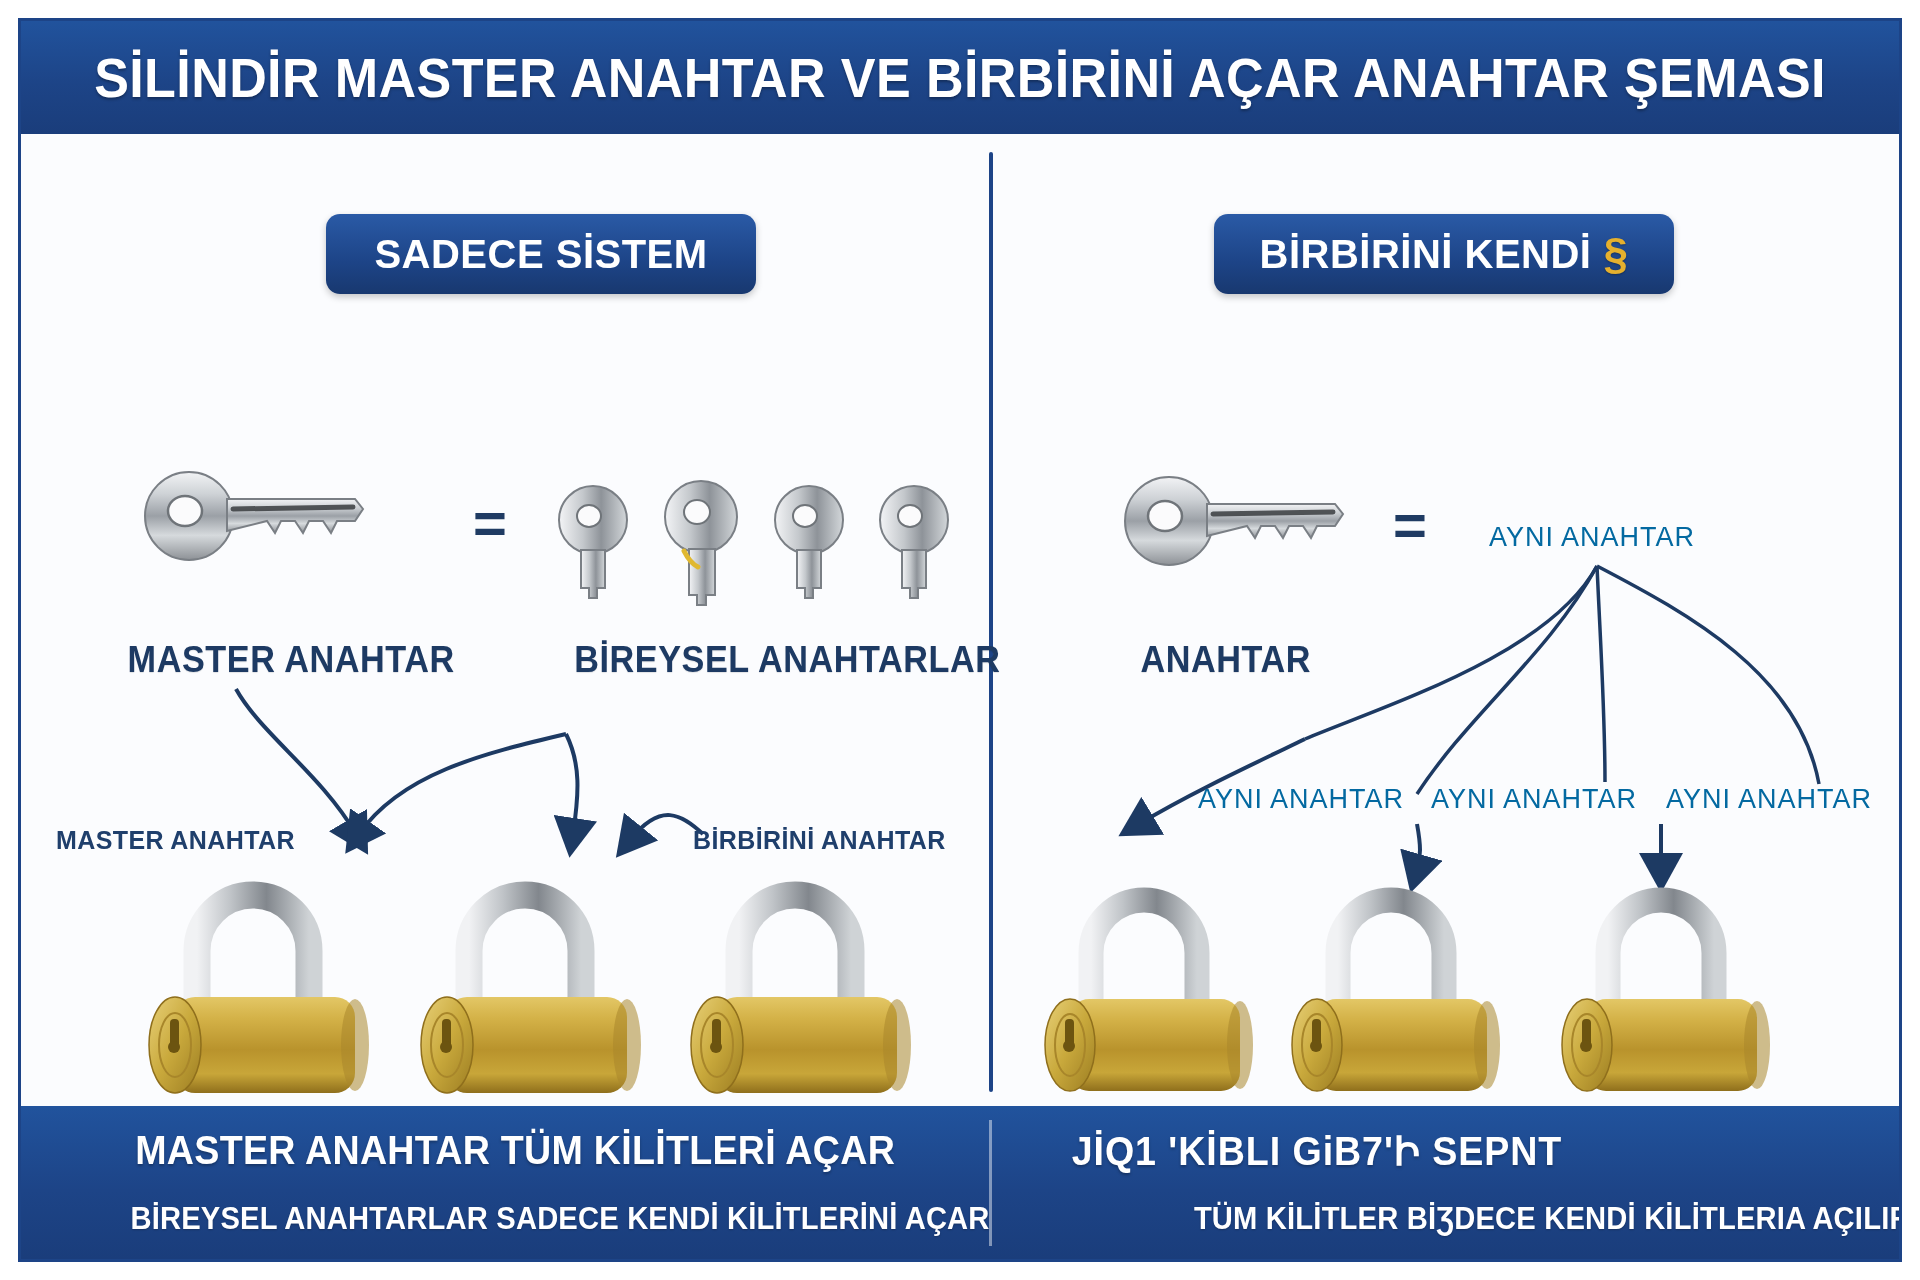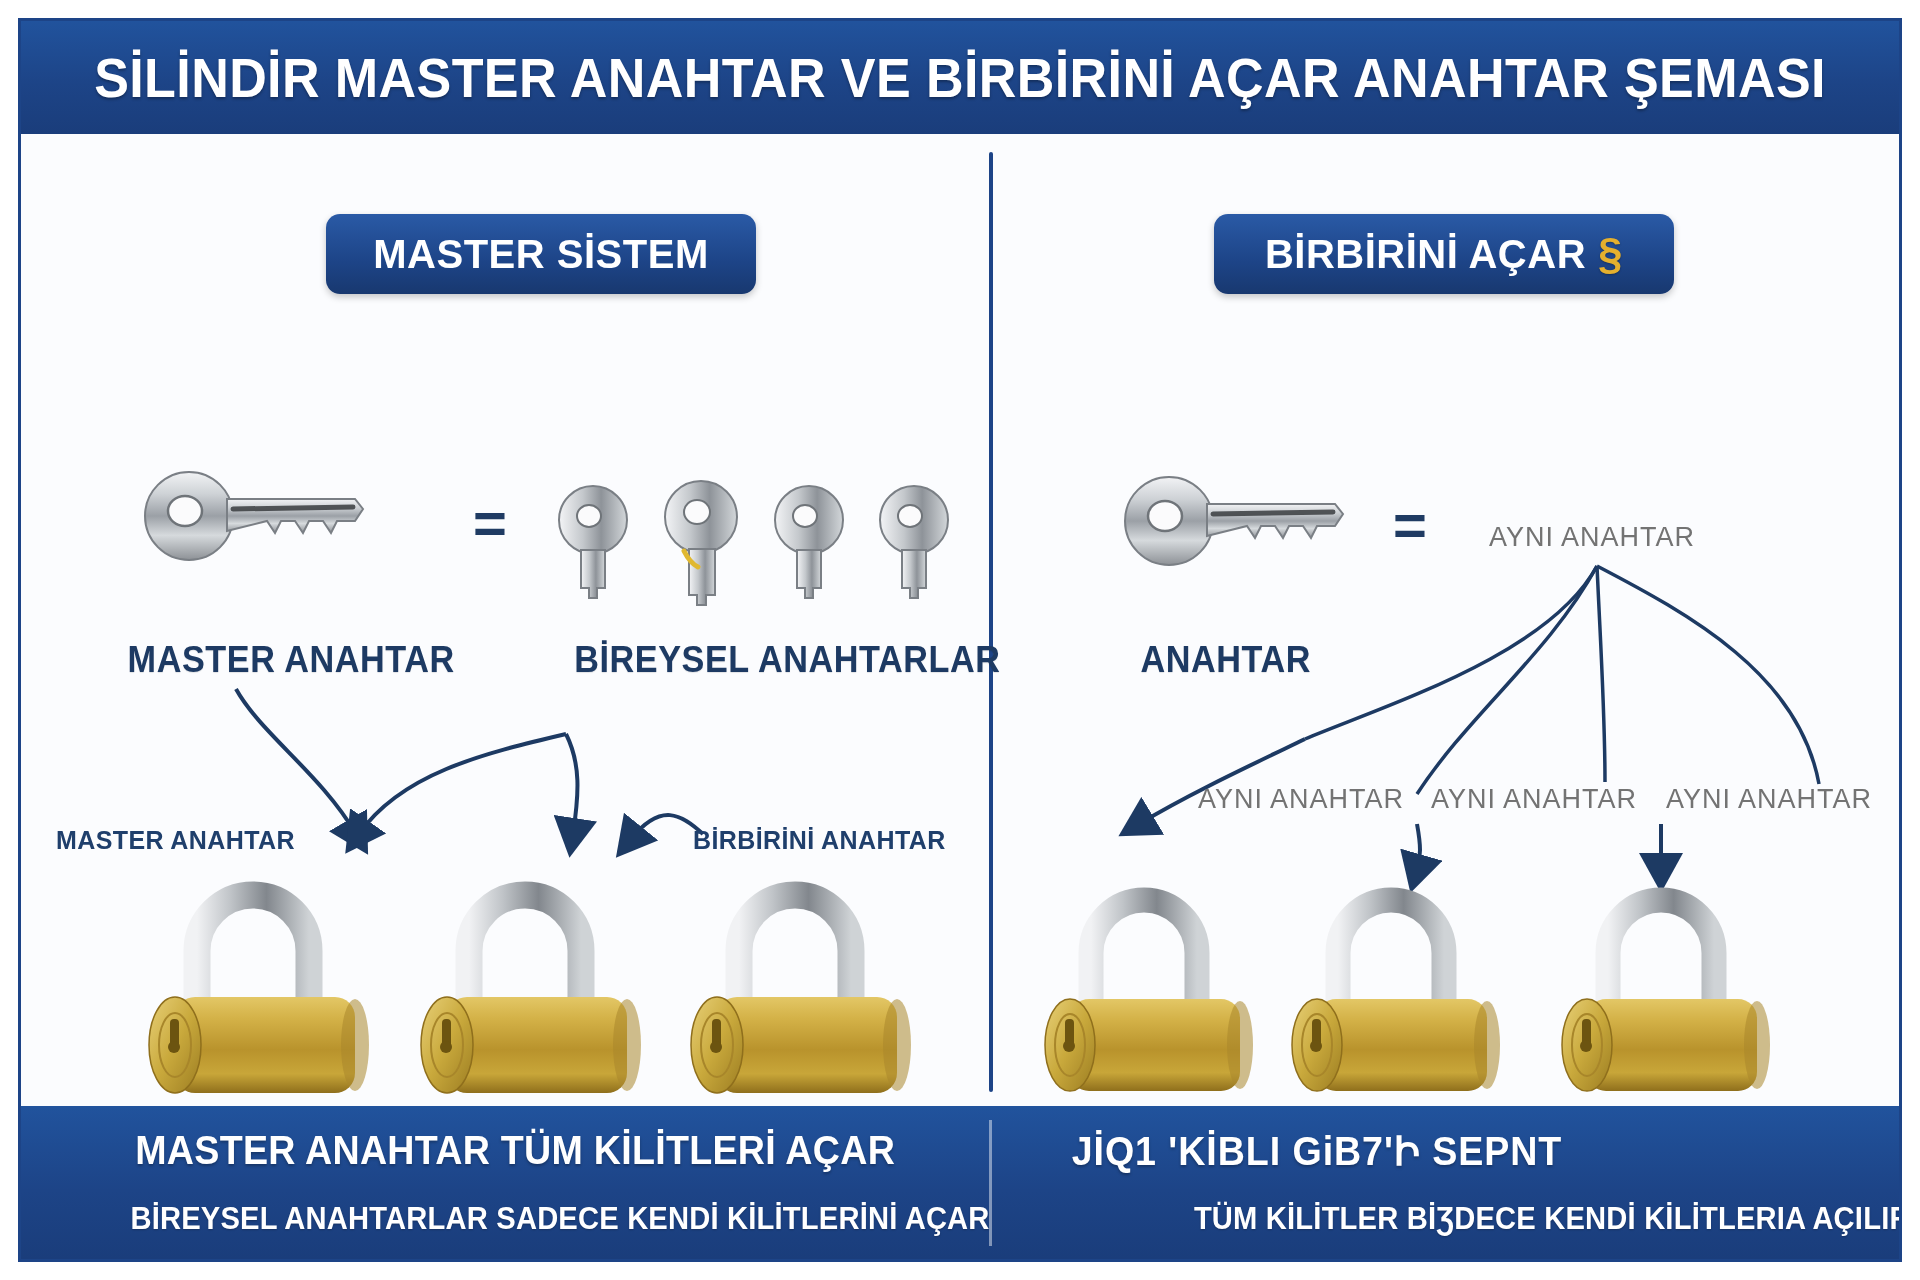--- a/index.html
+++ b/index.html
@@ -147,21 +147,21 @@
     font-family: "Liberation Sans Narrow", "Liberation Sans", sans-serif;
     font-weight: bold;
     font-size: 42px;
     letter-spacing: 0.5px;
     white-space: nowrap;
     transform: scaleX(0.95);
   }
 
   .lbl-plain {
     position: absolute;
-    color: #737373;
+    color: #0369a1;
     font-family: "Liberation Sans Narrow", "Liberation Sans", sans-serif;
     font-weight: normal;
     font-size: 27px;
     letter-spacing: 1px;
     white-space: nowrap;
   }
 
   
   .lock { position: absolute; }
 
@@ -217,21 +217,21 @@
 
     <div class="title-bar">
       <div class="title-text">SİLİNDİR MASTER ANAHTAR VE BİRBİRİNİ AÇAR ANAHTAR ŞEMASI</div>
     </div>
 
     <div class="canvas">
 
       <div class="divider"></div>
 
       <div class="badge badge-left">
-        <span>MASTER SİSTEM</span>
+        <span>SADECE SİSTEM</span>
       </div>
 
       <div class="key-wrap" style="left:120px; top:335px;">
         <svg width="230" height="95" viewBox="0 0 230 95">
           <defs>
             <linearGradient id="kg1" x1="0" y1="0" x2="0" y2="1">
               <stop offset="0%" stop-color="#f2f3f5"></stop>
               <stop offset="25%" stop-color="#ced2d6"></stop>
               <stop offset="50%" stop-color="#9ba0a6"></stop>
               <stop offset="72%" stop-color="#d6dadd"></stop>
@@ -360,21 +360,21 @@
           <circle cx="35" cy="178" r="6" fill="#6c5410"></circle>
           <ellipse cx="216" cy="176" rx="14" ry="46" fill="#a9872b" opacity="0.55"></ellipse>
         </svg>
       </div>
 
       <div class="lbl-lock" style="left:163px; top:988px;">KİLİT 1</div>
       <div class="lbl-lock" style="left:452px; top:988px;">KİLİT 2</div>
       <div class="lbl-lock" style="left:730px; top:988px;">KİLİT 3</div>
 
       <div class="badge badge-right">
-        <span>BİRBİRİNİ AÇAR</span>
+        <span>BİRBİRİNİ KENDİ</span>
         <span class="badge-mark">§</span>
       </div>
 
       <div class="key-wrap" style="left:1100px; top:340px;">
         <svg width="230" height="95" viewBox="0 0 230 95">
           <path d="M48 47 m-44 0 a44 44 0 1 1 88 0 a44 44 0 1 1 -88 0 Z" fill="url(#kg1)" stroke="#7a7f85" stroke-width="2"></path>
           <ellipse cx="44" cy="42" rx="17" ry="15" fill="#fbfbfc" stroke="#6f7479" stroke-width="2.5"></ellipse>
           <path d="M86 30 L214 30 L222 40 L214 52 L196 52 L190 64 L182 52 L168 52 L162 64 L154 52 L140 52 L134 64 L126 52 L86 62 Z" fill="url(#kg1)" stroke="#7a7f85" stroke-width="2"></path>
           <path d="M92 40 L212 38" stroke="#3a3d40" stroke-width="5" stroke-linecap="round" opacity="0.85"></path>
         </svg>

